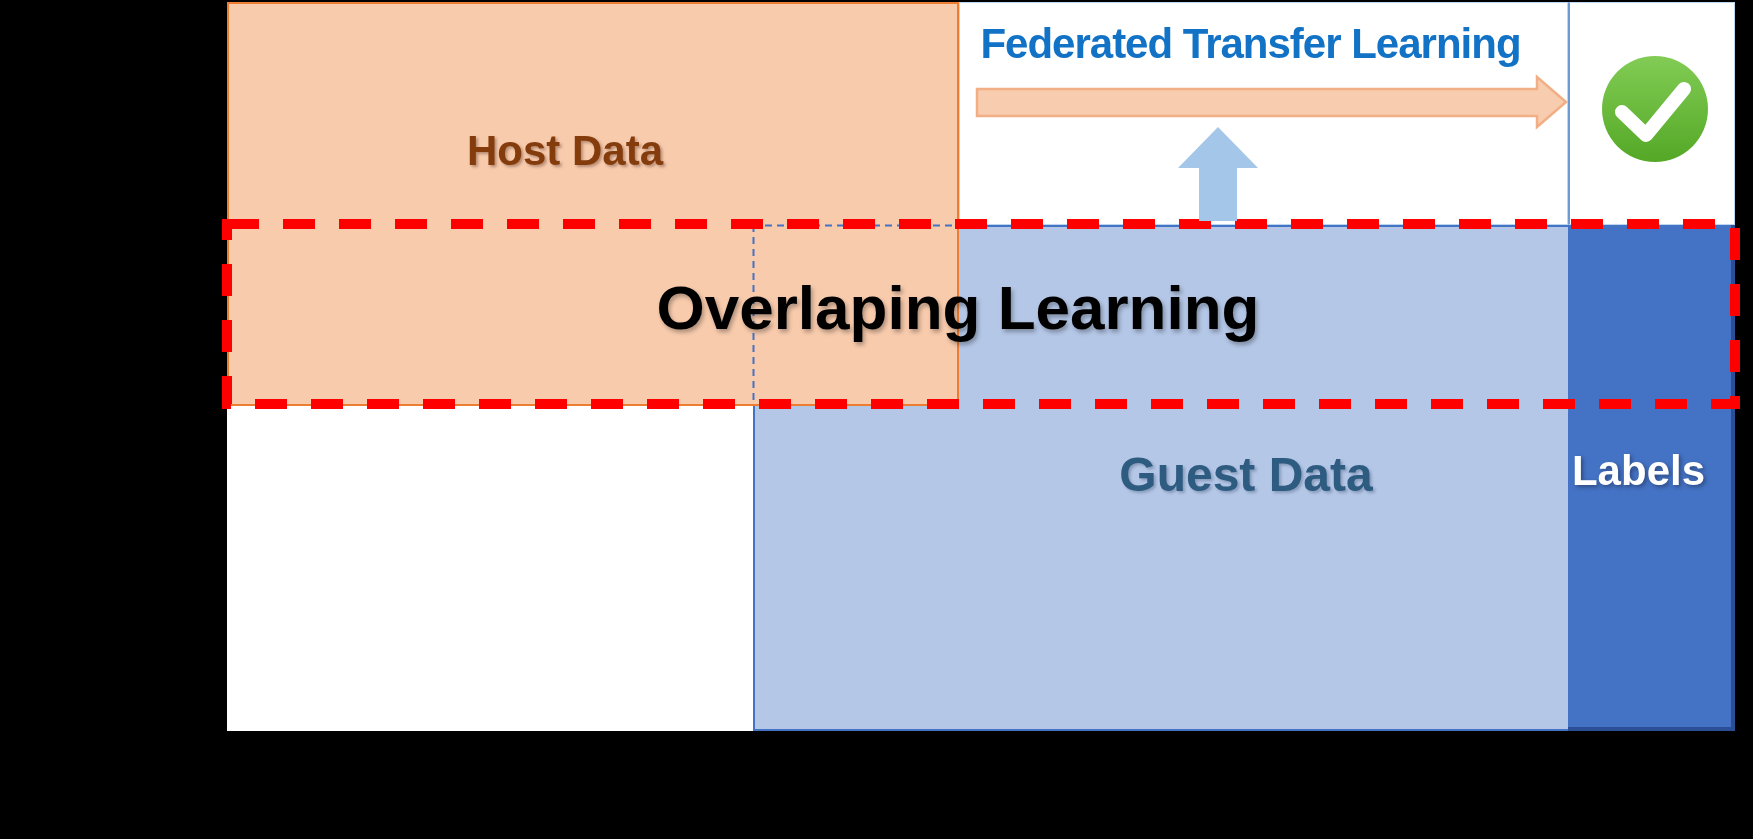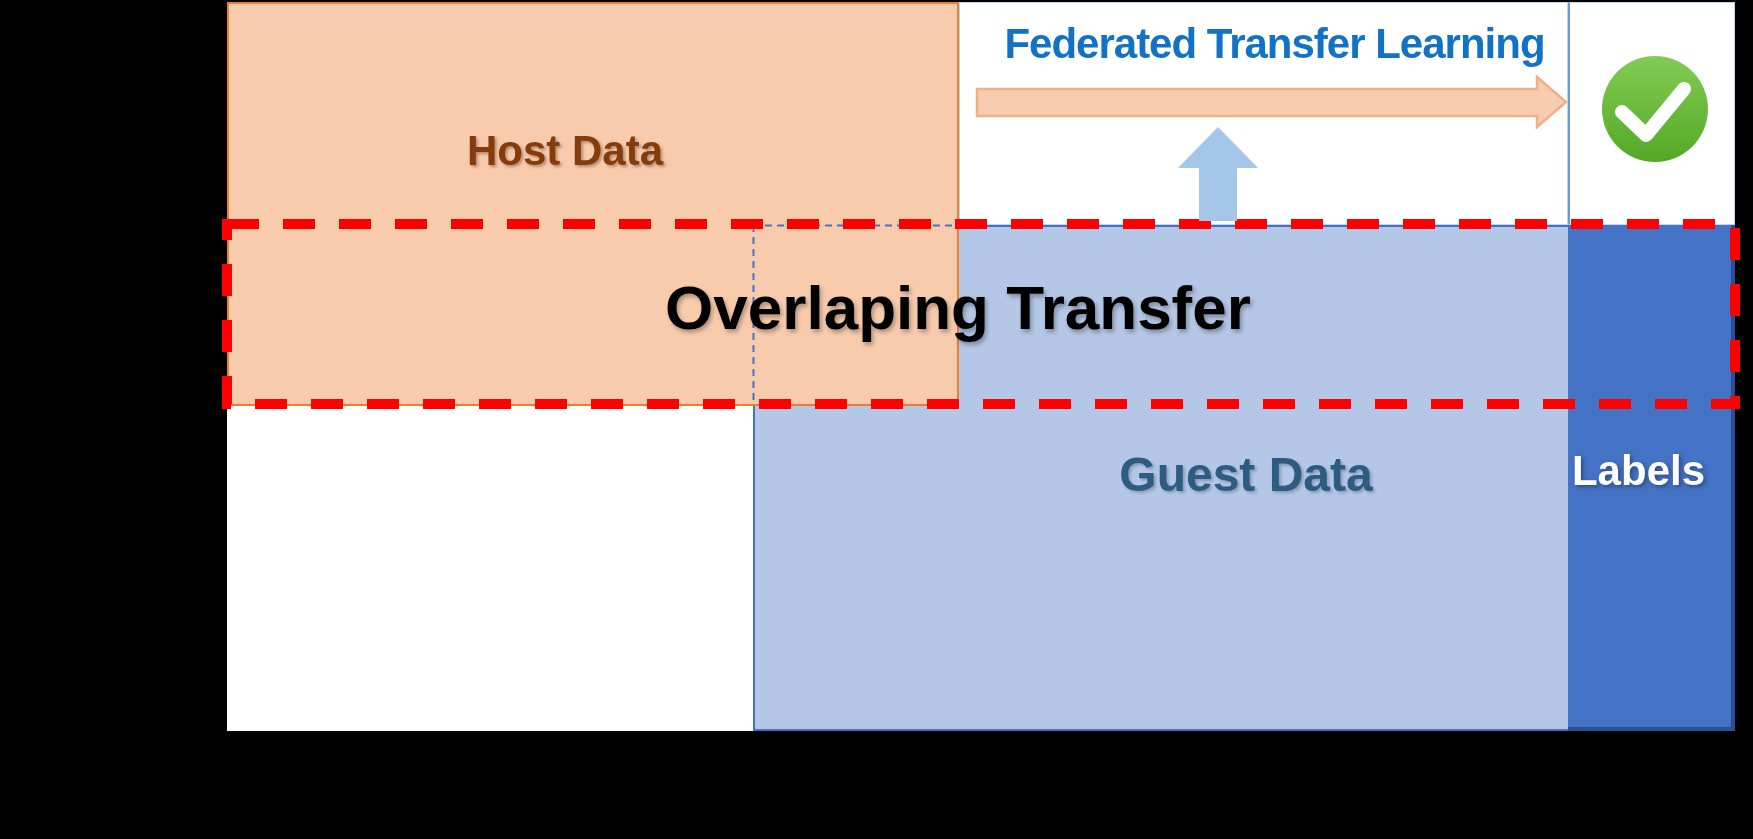--- a/index.html
+++ b/index.html
@@ -44,21 +44,21 @@
   
   #overlay{left:0;top:0;width:1753px;height:839px;z-index:5;pointer-events:none;}
 
   
   .lbl{z-index:6;text-align:center;white-space:nowrap;}
   #host-data-label{
     left:230px;top:121px;width:670px;line-height:60px;font-size:42px;
     color:var(--host-text,#843C0C);text-shadow:2px 2px 3px rgba(60,20,0,.35);
   }
   #ftl-label{
-    left:959px;top:16px;width:631px;line-height:56px;font-size:42px;letter-spacing:-1px;
+    left:935px;top:16px;width:631px;line-height:56px;font-size:42px;letter-spacing:-1px;
     color:var(--ftl-text,#1272C5);
   }
   #overlap-label{
     left:228px;top:272px;width:1460px;line-height:72px;font-size:62px;
     color:var(--overlap-text,#000);text-shadow:2px 3px 4px rgba(0,0,0,.3);
   }
   #guest-data-label{
     left:753px;top:445px;width:986px;line-height:60px;font-size:48px;
     color:var(--guest-text,#2E5B80);text-shadow:2px 2px 3px rgba(0,20,50,.25);
   }
@@ -95,15 +95,15 @@
   <polygon points="1218,127 1258,168 1237,168 1237,221 1199,221 1199,168 1178,168" style="fill:var(--up-arrow-fill,#A4C6E9)"></polygon>
 
   <g>
     <circle cx="1655" cy="109" r="53" fill="url(#greenGrad)"></circle>
     <path d="M 1622 112 L 1646 135 L 1684 89" fill="none" style="stroke:var(--check-mark,#FFFFFF)" stroke-width="14" stroke-linecap="round" stroke-linejoin="round"></path>
   </g>
 </svg>
 
 <div class="abs lbl" id="host-data-label">Host Data</div>
 <div class="abs lbl" id="ftl-label">Federated Transfer Learning</div>
-<div class="abs lbl" id="overlap-label">Overlaping Transfer</div>
+<div class="abs lbl" id="overlap-label">Overlaping Learning</div>
 <div class="abs lbl" id="guest-data-label">Guest Data</div>
 <div class="abs lbl" id="labels-label">Labels</div>
 
 </body></html>

